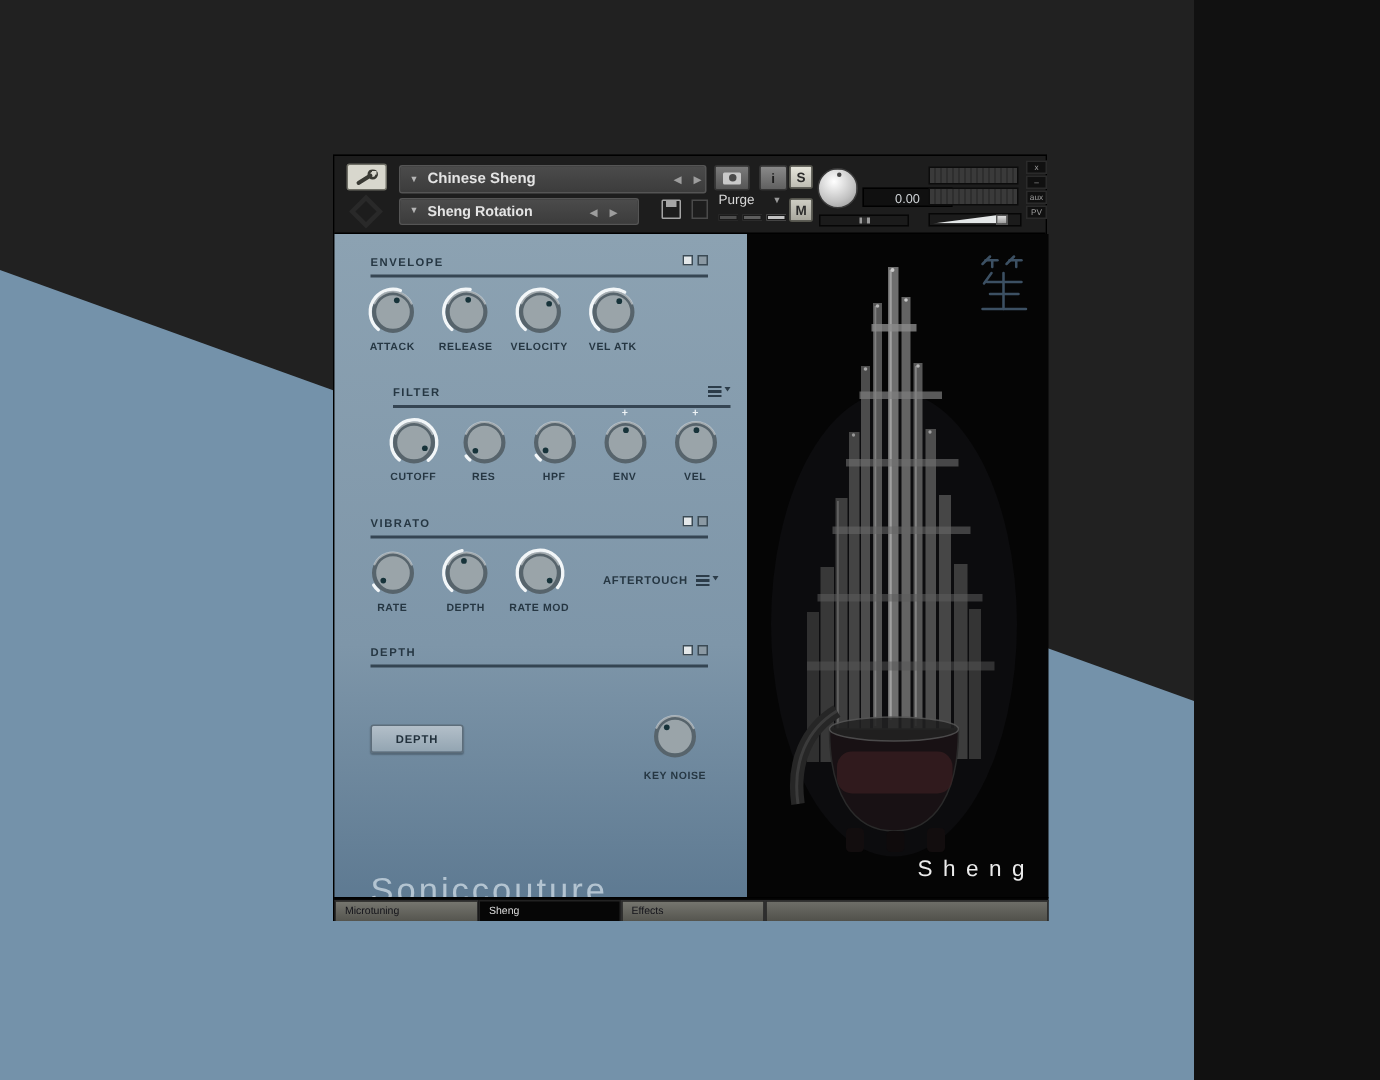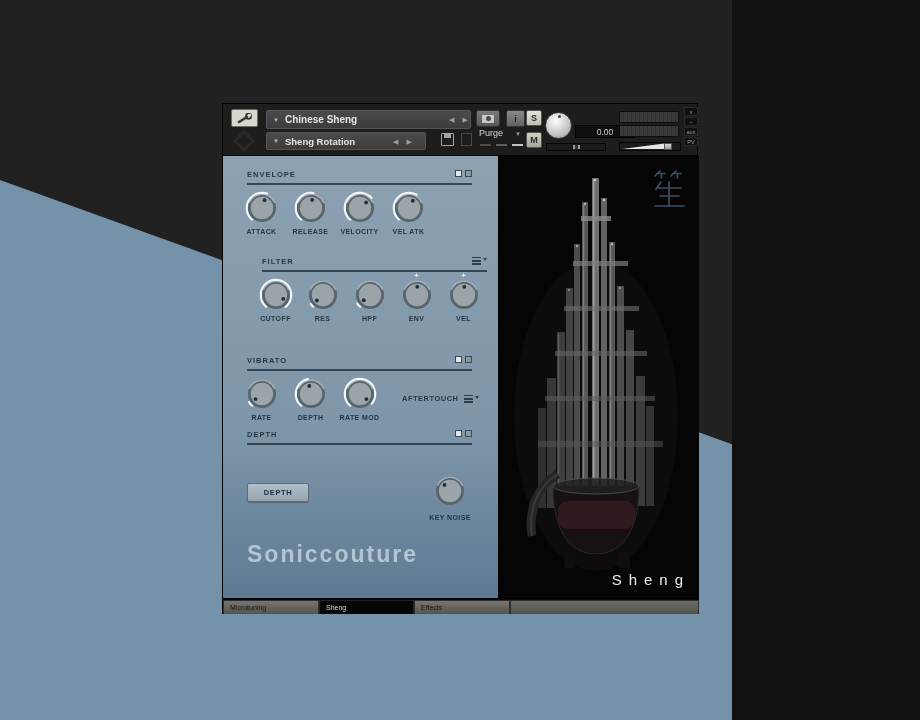--- a/index.html
+++ b/index.html
@@ -2,21 +2,21 @@
 <html style="--page-dark: #212121; --page-blue: #7492aa; --panel-top: #8ca2b2; --panel-mid: #7e96a9; --panel-bottom: #5e7a92; --ink: #263743; --arc: #f2f6f8; --dot: #17333a; --art-bg: #050505; --glyph-blue: #3c5063;"><head>
 <meta charset="utf-8">
 <style>
   :root{
     --page-dark:#212121; --page-blue:#7492aa;
     --panel-top:#8ca2b2; --panel-mid:#7e96a9; --panel-bottom:#5e7a92;
     --ink:#263743; --arc:#f2f6f8; --dot:#17333a; --art-bg:#050505; --glyph-blue:#3c5063;
   }
   html,body{margin:0;padding:0;background:#111;}
   *{box-sizing:border-box; font-family:"Liberation Sans",sans-serif;}
-  #stage{position:relative;width:732px;height:720px;overflow:hidden;background:var(--page-dark);}
+  #stage{position:relative;width:796px;height:720px;overflow:hidden;background:var(--page-dark);}
   .bg-blue{position:absolute;inset:0;background:var(--page-blue);
     clip-path:polygon(0 180px,920px 512px,920px 720px,0 720px);}
   
   #kwin{position:absolute;left:222px;top:103px;width:476px;height:511px;border:1px solid #000;background:#141414;}
   
   .k-header{position:absolute;left:0;top:0;width:100%;height:52px;background:#1d1d1d;border-bottom:1px solid #000;}
   .k-header .btn{position:absolute;background:#d8d7cd;border:1px solid #6f6f66;border-radius:2px;}
   .wrench{left:8px;top:5px;width:27px;height:18px;display:flex;align-items:center;justify-content:center;}
   .ghost-diamond{position:absolute;left:13px;top:29px;width:16px;height:16px;border:3px solid #292929;transform:rotate(45deg);}
   .name-bar{position:absolute;background:linear-gradient(#4b4b4b,#3c3c3c);border:1px solid #555;border-radius:2px;color:#e4e4e4;font-size:10px;font-weight:bold;display:flex;align-items:center;gap:6px;padding:0 6px;}
@@ -64,21 +64,21 @@
   .knob-cell{width:49px;display:flex;flex-direction:column;align-items:center;position:relative;}
   .knob-cell .klabel{margin-top:3px;font-size:7px;font-weight:bold;letter-spacing:.4px;color:var(--ink);text-align:center;white-space:nowrap;}
   .plus{position:absolute;top:-6px;left:50%;transform:translateX(-50%);font-size:7px;color:#eef3f6;font-weight:bold;}
   .aftertouch{position:absolute;left:155px;top:38px;display:flex;align-items:center;gap:5px;color:var(--ink);font-size:7.5px;font-weight:bold;letter-spacing:.5px;}
   .aftertouch .menu-ic{position:static;}
   .exhale{position:absolute;left:0;top:53px;width:62px;height:19px;background:linear-gradient(#b3bfc9,#93a5b2);border:1px solid #5d6d7a;border-radius:2px;color:#22313c;font-size:7.5px;font-weight:bold;letter-spacing:.6px;display:flex;align-items:center;justify-content:center;box-shadow:0 1px 1px rgba(0,0,0,.25);}
   .big-knob{position:absolute;left:71px;top:19px;width:84px;height:84px;}
   .pressure-label{position:absolute;inset:0;display:flex;align-items:center;justify-content:center;color:#e6edf2;font-size:7.5px;font-weight:bold;letter-spacing:1.2px;pointer-events:none;}
   .kn-wrap{position:absolute;}
   .kn-label{position:absolute;font-size:7px;font-weight:bold;letter-spacing:.4px;color:var(--ink);text-align:center;}
-  .logo{position:absolute;left:24px;top:385px;font-size:23px;letter-spacing:2px;color:#bdccd8;opacity:.9;font-weight:700;}
+  .logo{position:absolute;left:24px;top:424px;font-size:23px;letter-spacing:2px;color:#bdccd8;opacity:.9;font-weight:400;}
   
   .glyph-svg{position:absolute;right:12px;top:12px;}
   .caption{position:absolute;right:9px;bottom:10px;color:#ececec;font-size:15px;letter-spacing:7px;font-weight:400;}
   
   .tabbar{position:absolute;left:0;top:494px;width:476px;height:16px;background:#070707;display:flex;align-items:flex-end;border-top:1px solid #000;}
   .tab{height:14px;display:flex;align-items:center;padding-left:6px;font-size:7px;color:#14141a;background:linear-gradient(#76766f,#55554f);border:1px solid #2e2e2e;border-bottom:none;}
   .tab.active{background:#060606;color:#dddddd;border-color:#222;}
   .tab-fill{flex:1;height:14px;background:linear-gradient(#6e6e68,#51514b);border:1px solid #2e2e2e;border-bottom:none;}
 </style>
 </head>
@@ -257,21 +257,21 @@
                 <svg width="34" height="34" viewBox="0 0 34 34">
                   <circle cx="17" cy="17" r="12.6" fill="#9aa4a9" stroke="#57646c" stroke-width="2.8"></circle>
                   <circle cx="17" cy="17" r="13.6" fill="none" stroke="rgba(255,255,255,0.45)" stroke-width="1.4" stroke-dasharray="30.857421175259745 54.59389900238263" stroke-linecap="round" transform="rotate(-155 17 17)"></circle>
                   <circle cx="17.28617587296051" cy="8.804995218443416" r="1.9" fill="#17333a"></circle>
                 </svg>
                 <div class="klabel">VEL</div>
               </div>
             </div>
         </div>
 
-        <div class="section" style="top:188px;margin-top:12px;">
+        <div class="section" style="top:188px;">
           <div class="sec-head">
             <span>VIBRATO</span>
             <span class="switches">
                 <i class="sw-on"></i>
                 <i class="sw-off"></i>
               </span>
           </div>
           <div class="sec-rule"></div>
           <div class="knob-row">
               <div class="knob-cell">

